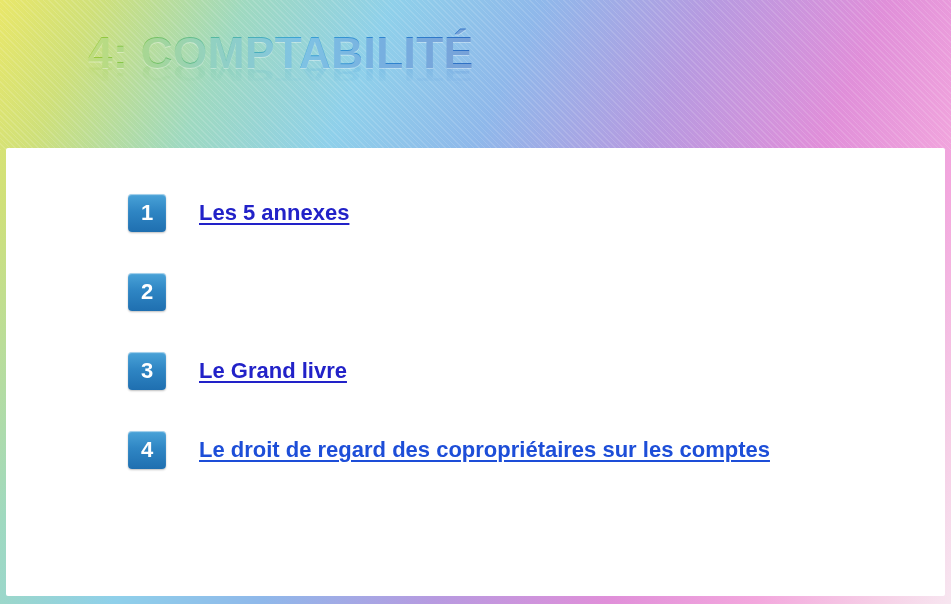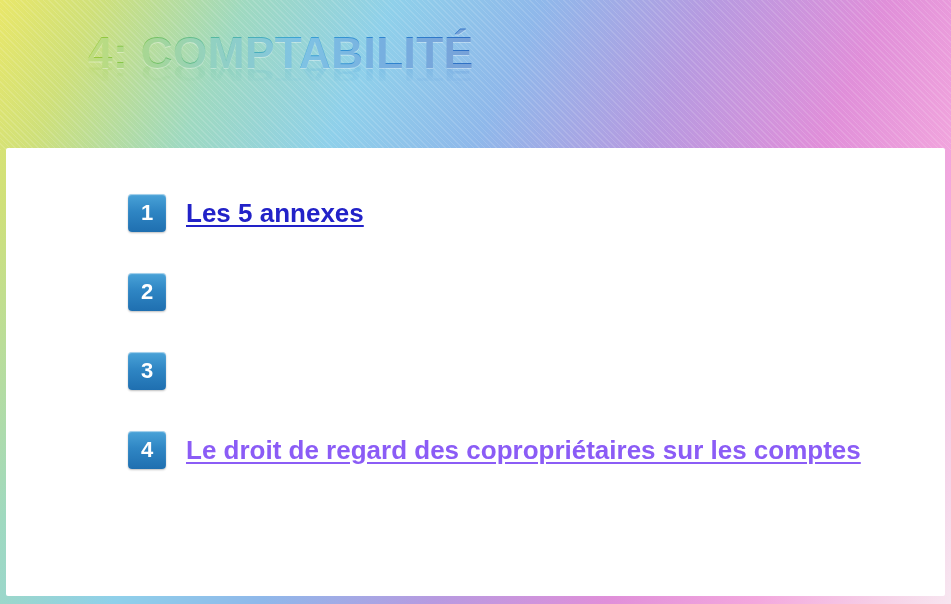--- a/index.html
+++ b/index.html
@@ -117,33 +117,33 @@
     box-shadow: inset 0 1px 1px rgba(255,255,255,0.55), 0 1px 2px rgba(0,0,0,0.25);
     color: #ffffff;
     font-size: 22px;
     font-weight: bold;
     display: flex;
     align-items: center;
     justify-content: center;
     font-family: "Liberation Sans", sans-serif;
   }
   .link-wrap {
-    margin-left: 20px;
-    font-size: 26px;
+    margin-left: 33px;
+    font-size: 22px;
     font-weight: bold;
     white-space: nowrap;
   }
   .lnk {
     color: #2222c8;
     text-decoration: underline;
     text-underline-offset: 3px;
     cursor: pointer;
   }
   .lnk.purple {
-    color: #8b5cf6;
+    color: #1d4ed8;
     text-align: center;
   }
   .plain {
     color: #555555;
     text-decoration: none;
     font-weight: bold;
   }
 </style>
 </head>
 <body>
@@ -164,20 +164,23 @@
         <span class="lnk">Les 5 annexes</span>
       </div>
     </div>
 
     <div class="item">
       <div class="num-box">2</div>
     </div>
 
     <div class="item">
       <div class="num-box">3</div>
+      <div class="link-wrap">
+        <span class="lnk">Le Grand livre</span>
+      </div>
     </div>
 
     <div class="item">
       <div class="num-box">4</div>
       <div class="link-wrap">
         <span class="lnk purple">Le droit de regard des copropriétaires sur les comptes </span>
       </div>
     </div>
 
   </div>

